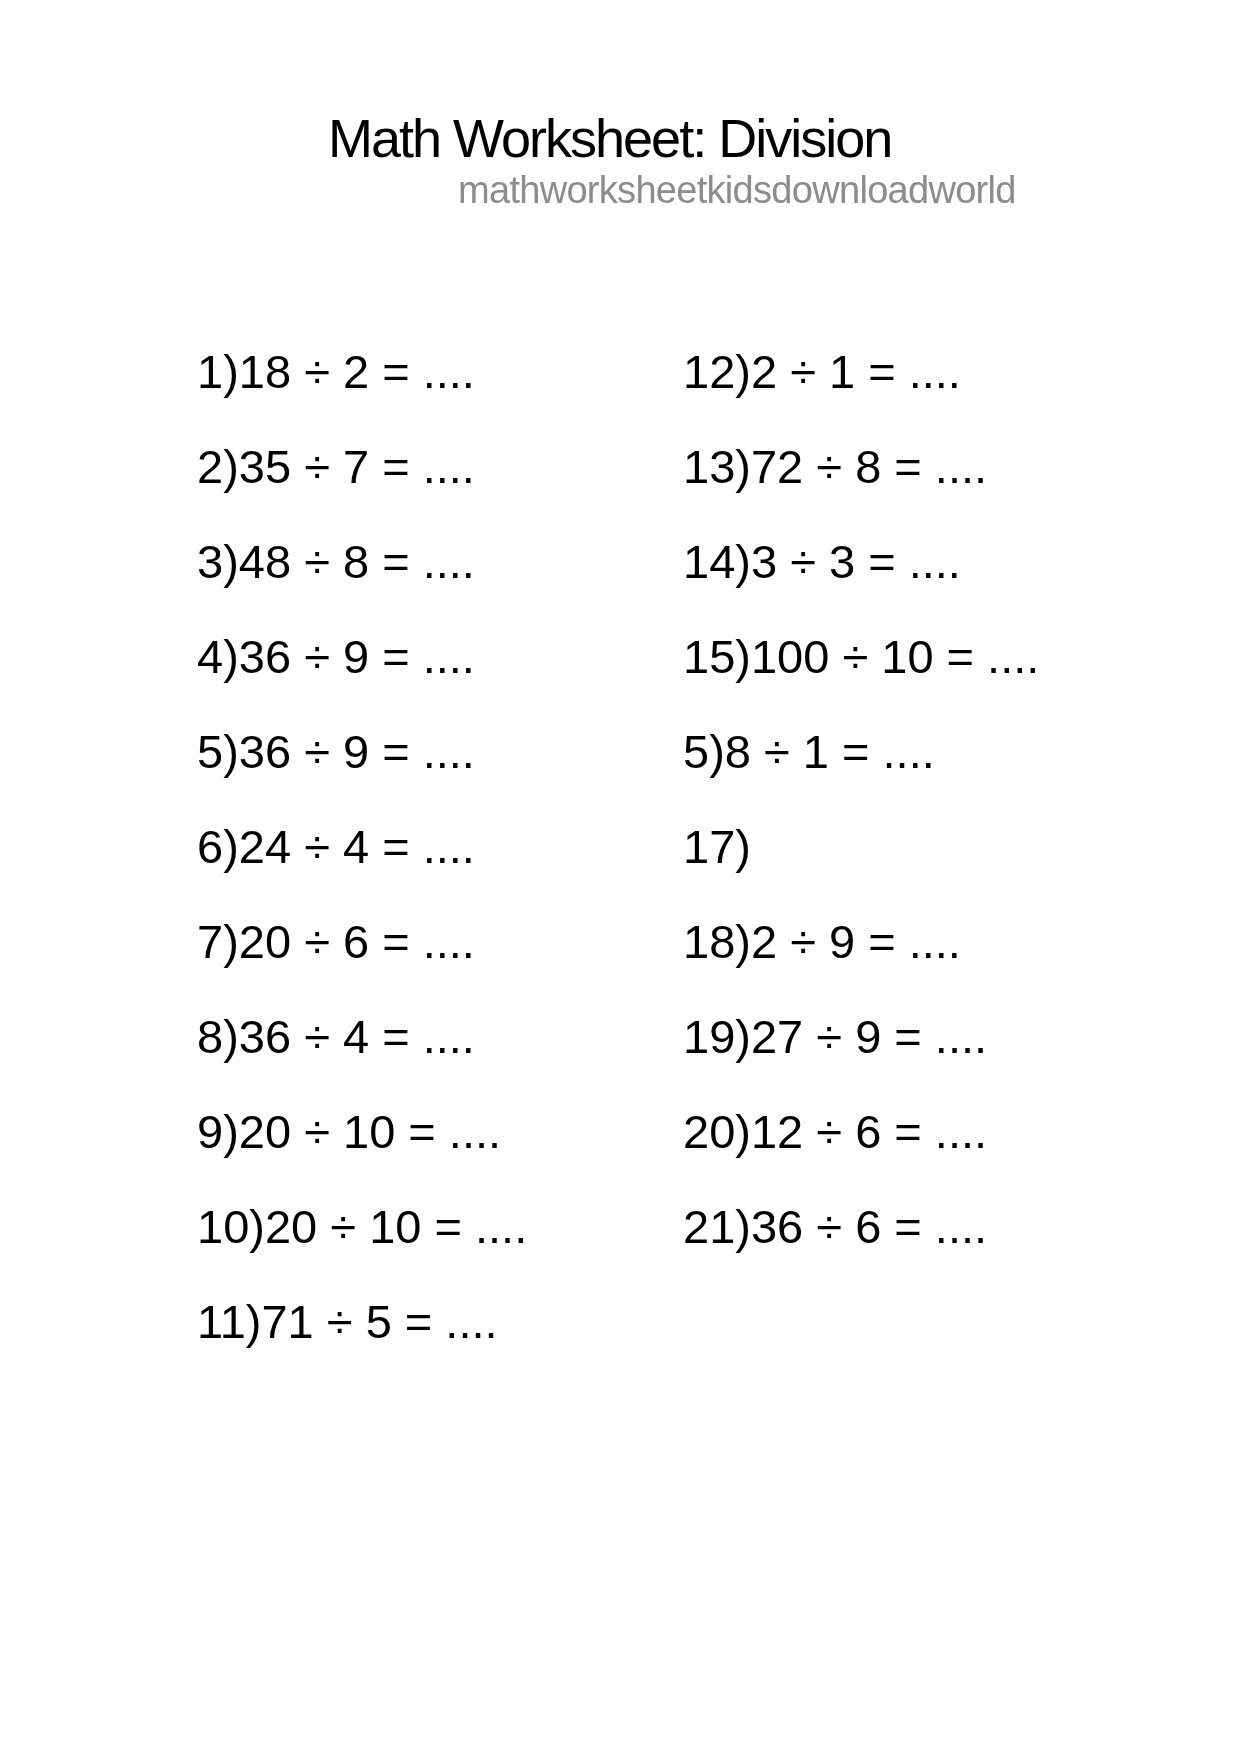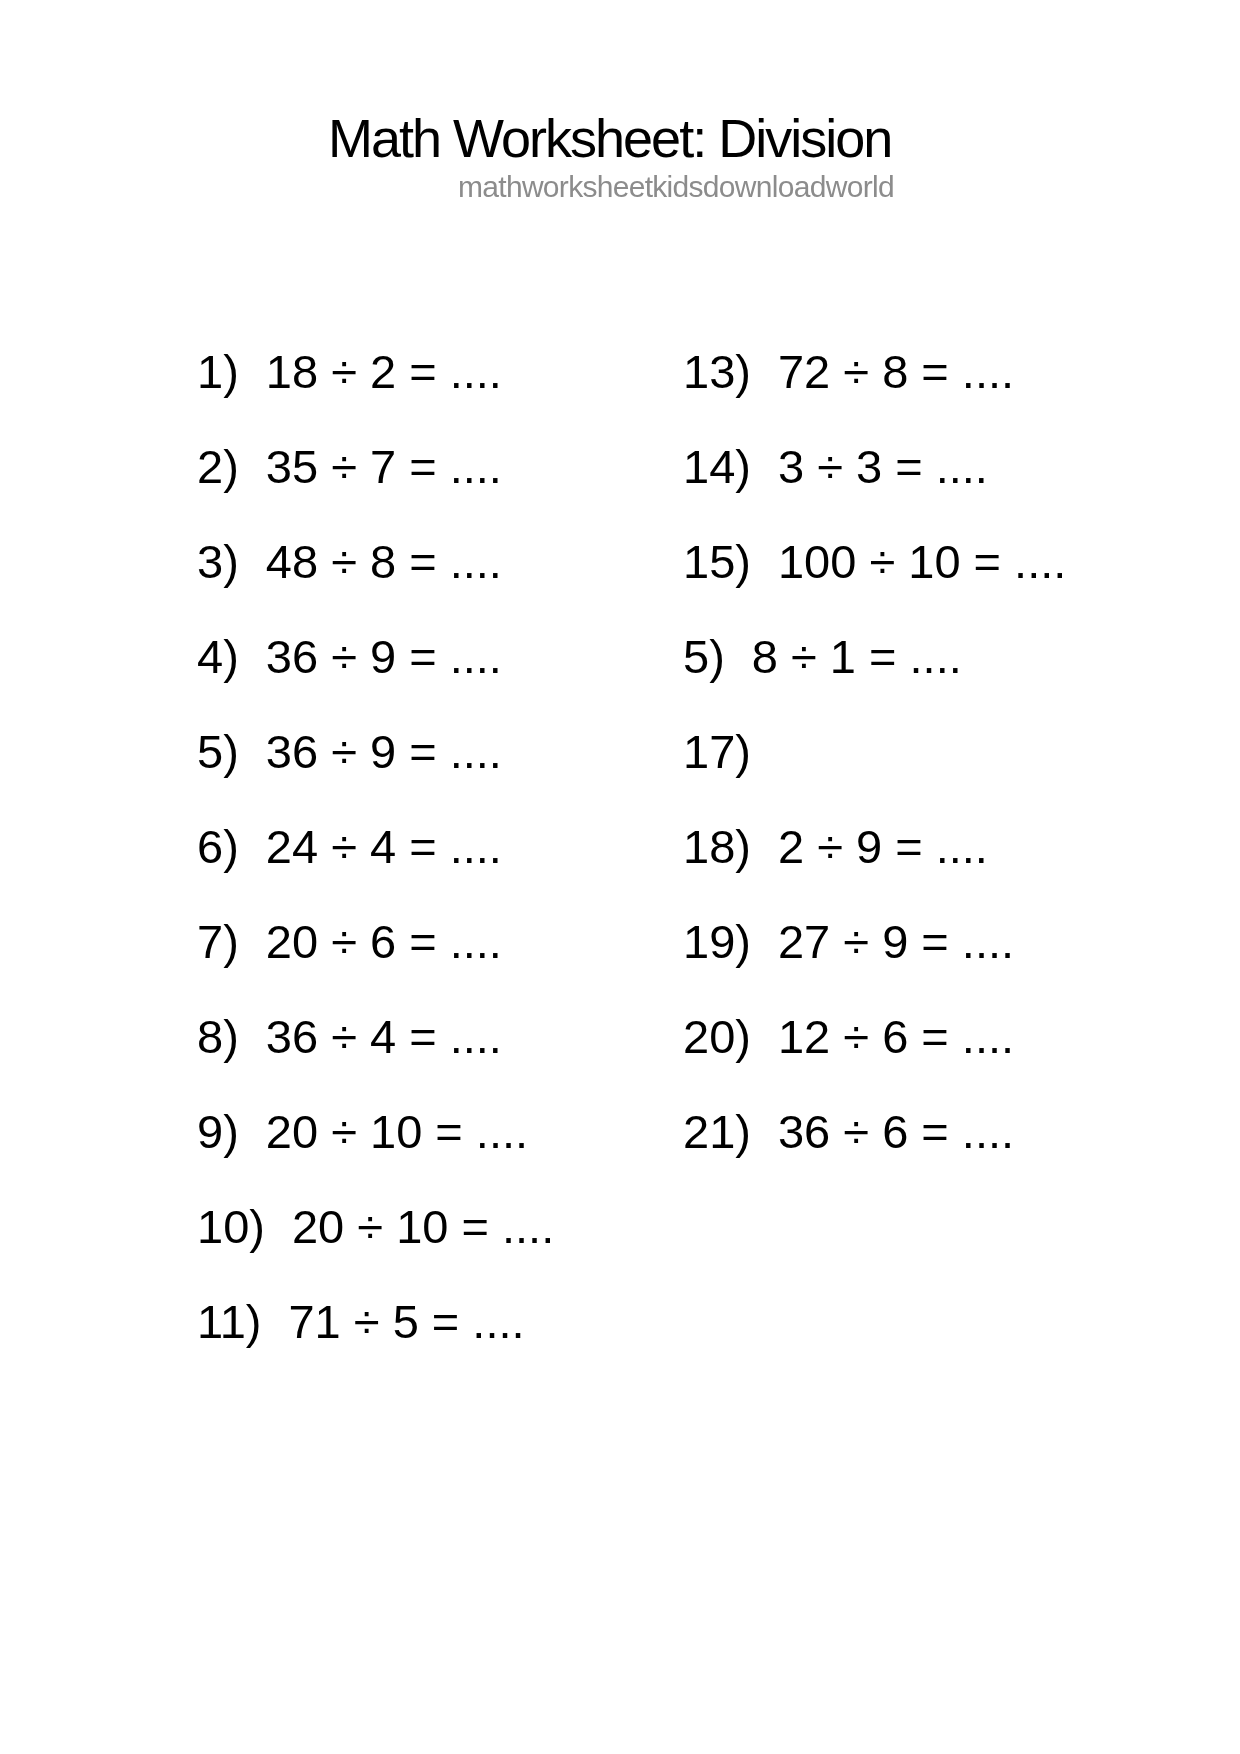--- a/index.html
+++ b/index.html
@@ -23,42 +23,42 @@
     line-height: 1.1;
     letter-spacing: -2px;
     color: #000000;
     white-space: nowrap;
     margin-top: 9px;
   }
   .page-subtitle {
     position: absolute;
     left: 458px;
     top: 170px;
-    font-size: 30px;
+    font-size: 38px;
     line-height: 1.1;
     letter-spacing: -0.7px;
     color: #8c8c8c;
     white-space: nowrap;
   }
   .col {
     position: absolute;
     top: 348px;
   }
   .col-left  { left: 197px; }
   .col-right { left: 683px; }
   .problem-row {
     height: 95px;
     font-size: 47px;
     line-height: 1.0;
     white-space: nowrap;
     display: flex;
     align-items: flex-start;
   }
   .pnum { display: inline-block; }
-  .pexpr { display: inline-block; margin-left: 27px; }
+  .pexpr { display: inline-block; }
 </style>
 </head>
 <body>
 
 <div class="page-title">Math Worksheet: Division</div>
 <div class="page-subtitle" style="color: rgb(140, 140, 140);">mathworksheetkidsdownloadworld</div>
 
 <div class="col col-left">
   <div class="problem-row">
     <span class="pnum">1)</span>
@@ -101,20 +101,24 @@
     <span class="pexpr">20 ÷ 10 = ....</span>
   </div>
   <div class="problem-row">
     <span class="pnum">11)</span>
     <span class="pexpr">71 ÷ 5 = ....</span>
   </div>
 </div>
 
 <div class="col col-right">
   <div class="problem-row">
+    <span class="pnum">12)</span>
+    <span class="pexpr">2 ÷ 1 = ....</span>
+  </div>
+  <div class="problem-row">
     <span class="pnum">13)</span>
     <span class="pexpr">72 ÷ 8 = ....</span>
   </div>
   <div class="problem-row">
     <span class="pnum">14)</span>
     <span class="pexpr">3 ÷ 3 = ....</span>
   </div>
   <div class="problem-row">
     <span class="pnum">15)</span>
     <span class="pexpr">100 ÷ 10 = ....</span>

